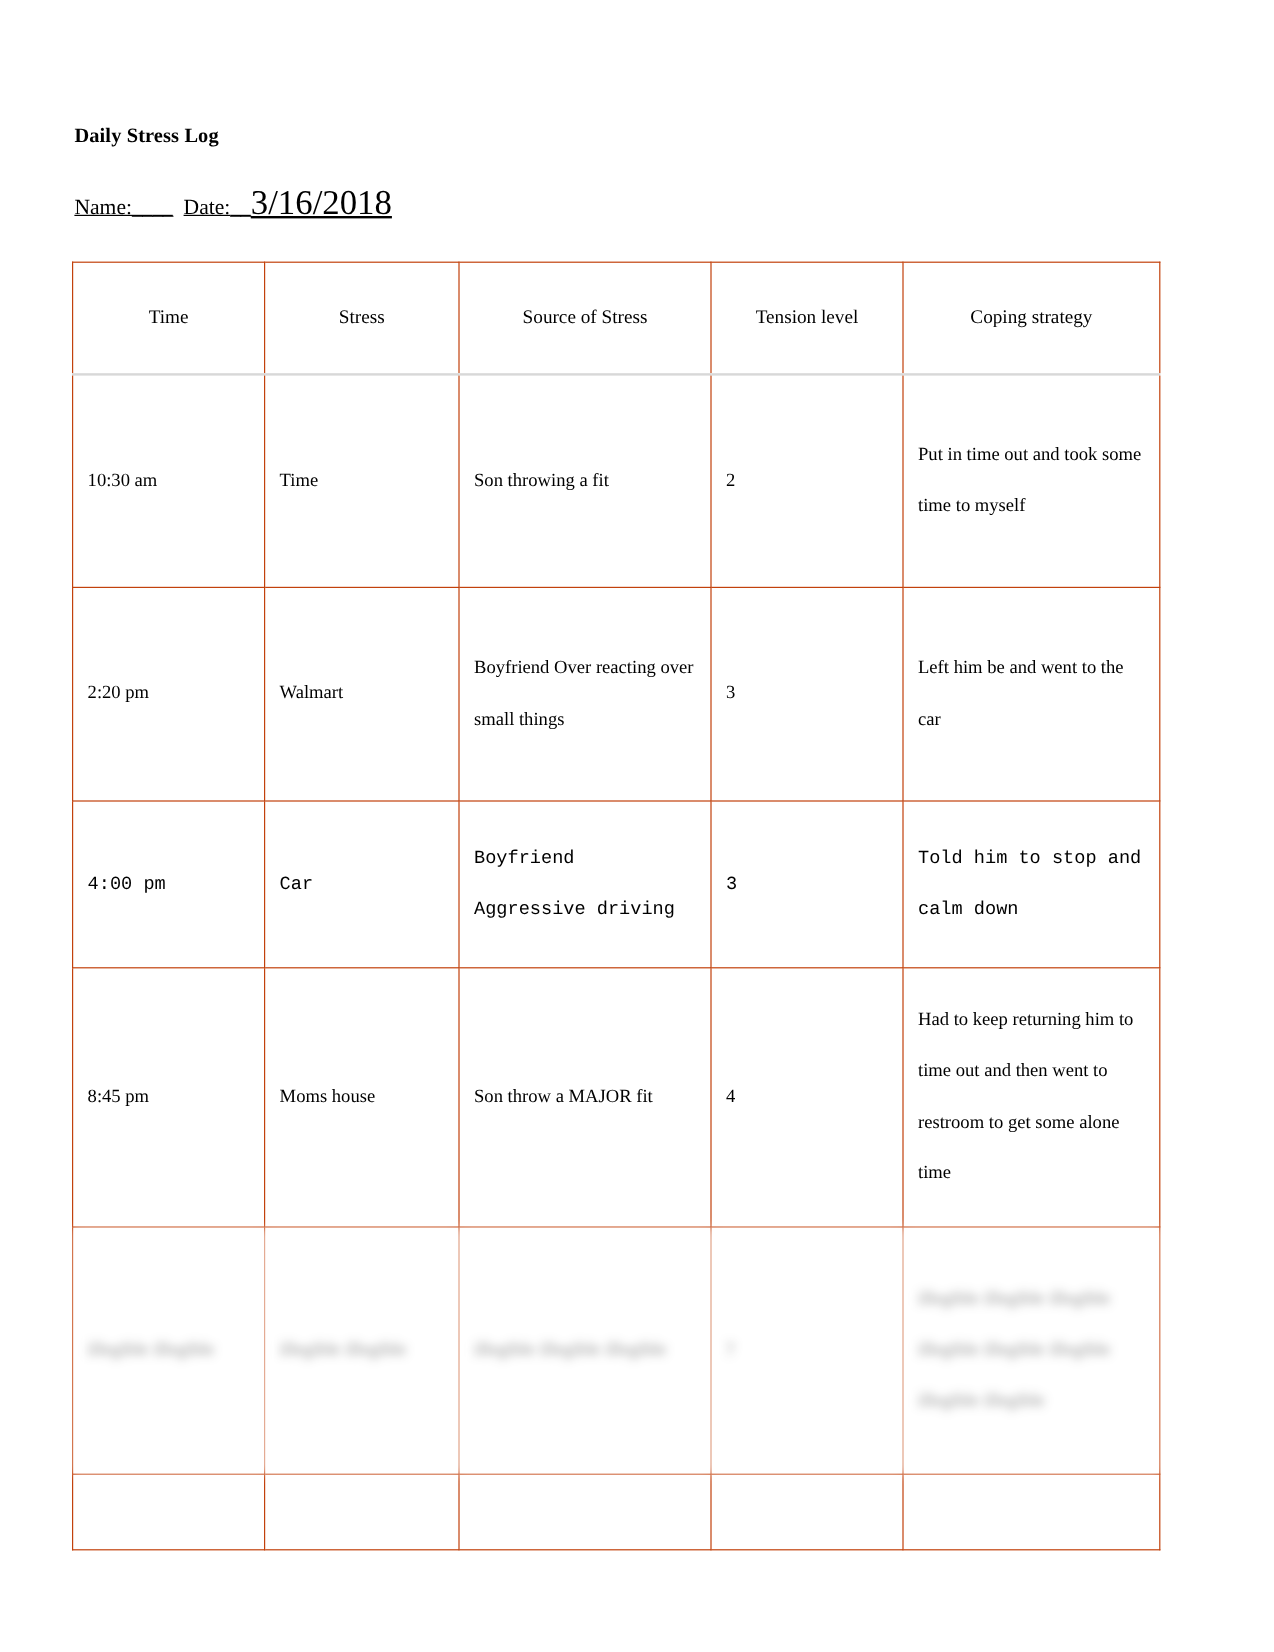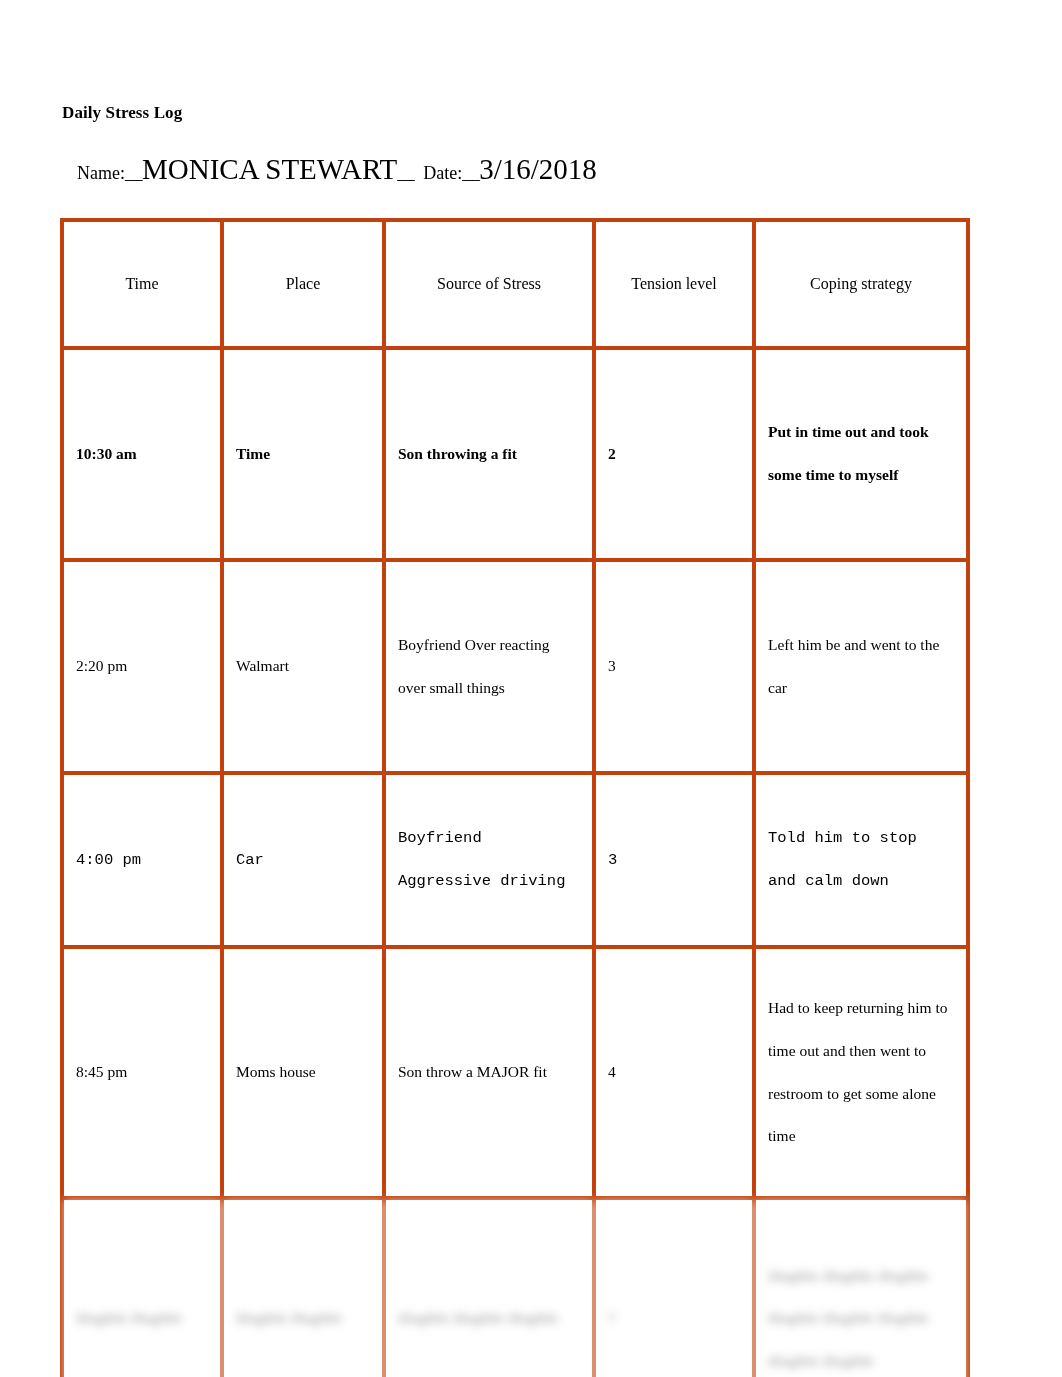--- a/index.html
+++ b/index.html
@@ -31,26 +31,27 @@
     font-family: "Liberation Serif", "DejaVu Serif", serif;
     font-size: 17px;
     font-weight: bold;
     letter-spacing: 0.1px;
     line-height: 1.2;
     white-space: nowrap;
   }
 
   .name-date-line {
     position: absolute;
-    left: 77px;
+    left: 62px;
     top: 155px;
     white-space: nowrap;
     line-height: 1;
     display: flex;
     align-items: baseline;
+    text-decoration: underline;
   }
   .field-label {
     font-size: 18px;
     font-family: "Liberation Serif", "DejaVu Serif", serif;
   }
   .field-rule {
     font-size: 18px;
     letter-spacing: -0.5px;
   }
   .field-value {
@@ -64,22 +65,22 @@
   .stress-table {
     position: absolute;
     left: 60px;
     top: 218px;
     width: 906px;
     border-collapse: collapse;
     table-layout: fixed;
   }
   .stress-table td,
   .stress-table th {
-    border: 4px solid #c2410c;
-    padding: 16px 12px;
+    border: 1px solid #c2410c;
+    padding: 0 12px;
     vertical-align: middle;
     text-align: left;
     font-weight: normal;
     font-size: 15.5px;
     line-height: 2.75;
     font-family: "Liberation Serif", "DejaVu Serif", serif;
     background: #ffffff;
   }
 
   
@@ -95,21 +96,21 @@
     height: 92px;
     font-size: 16px;
     line-height: 1.2;
     border-bottom: 2px solid #d8d8d8;
   }
 
   
   tbody tr td { border-bottom: 2px solid #dcdcdc; }
   .cell-center { text-align: center; }
 
-  .r1 td { height: 176px; font-weight: bold; }
+  .r1 td { height: 176px; }
   .r2 td { height: 177px; margin-left: 28px; }
   .r3 td { height: 138px; font-family: Liberation Mono, monospace; }
   .r4 td { height: 215px; }
   .r5 td { height: 205px; }
   .r6 td { height: 62px; }
 
   
   .place-large {
     font-size: 20px;
     font-family: "DejaVu Serif", "Liberation Serif", serif;
@@ -131,40 +132,39 @@
 </head>
 <body>
 
 <div class="page">
 
   <div class="doc-title">Daily Stress Log</div>
 
   <div class="name-date-line">
     <span class="field-label">Name:</span>
       <span class="field-rule">__</span>
-      <span class="field-value">MONICA STEWART</span>
       <span class="field-rule">__</span>
     <span class="gap-sm"></span>
     <span class="field-label">Date:</span>
       <span class="field-rule">__</span>
       <span class="field-value">3/16/2018</span>
   </div>
 
   <table class="stress-table">
     <colgroup>
       <col class="col-time">
       <col class="col-place">
       <col class="col-source">
       <col class="col-tension">
       <col class="col-coping">
     </colgroup>
     <thead>
       <tr class="hdr">
         <td>Time</td>
-        <td>Place</td>
+        <td>Stress</td>
         <td>Source of Stress</td>
         <td>Tension level</td>
         <td>Coping strategy</td>
       </tr>
     </thead>
     <tbody>
 
       <tr class="r1">
         <td>10:30 am</td>
         <td>Time</td>

